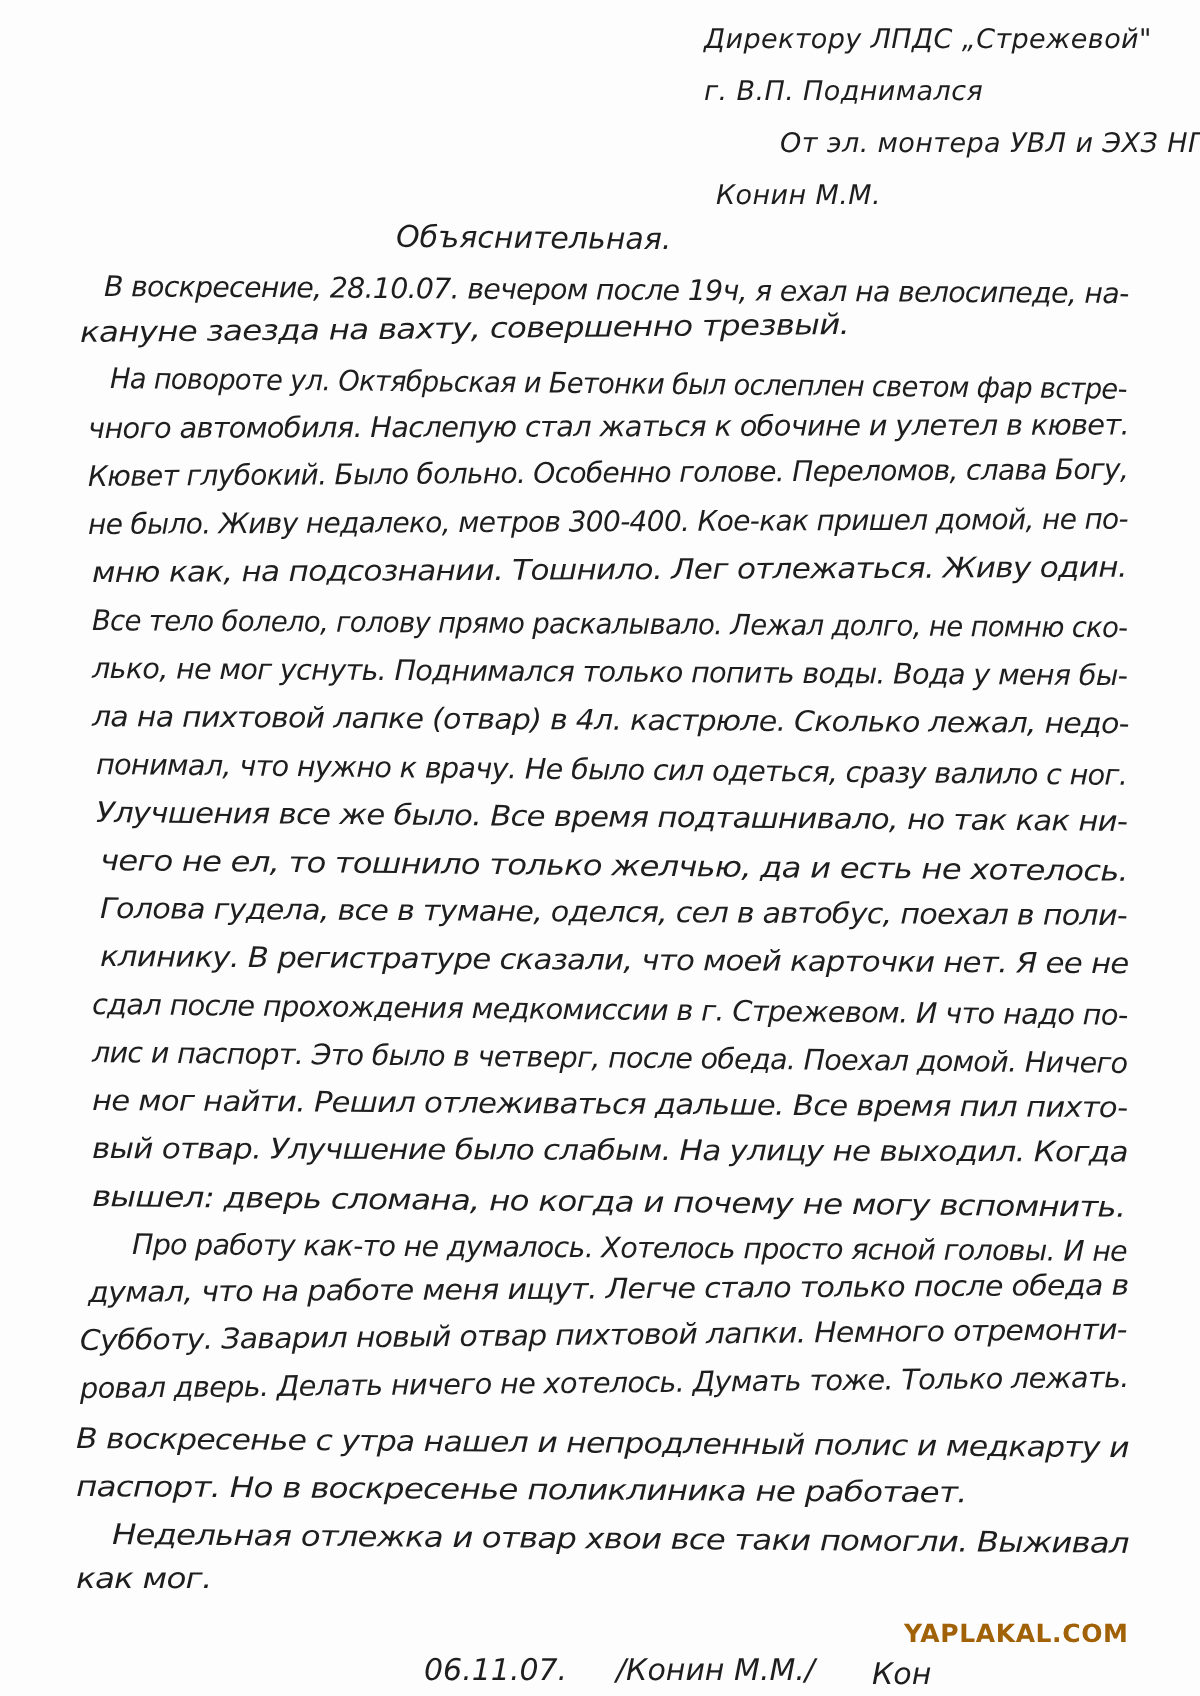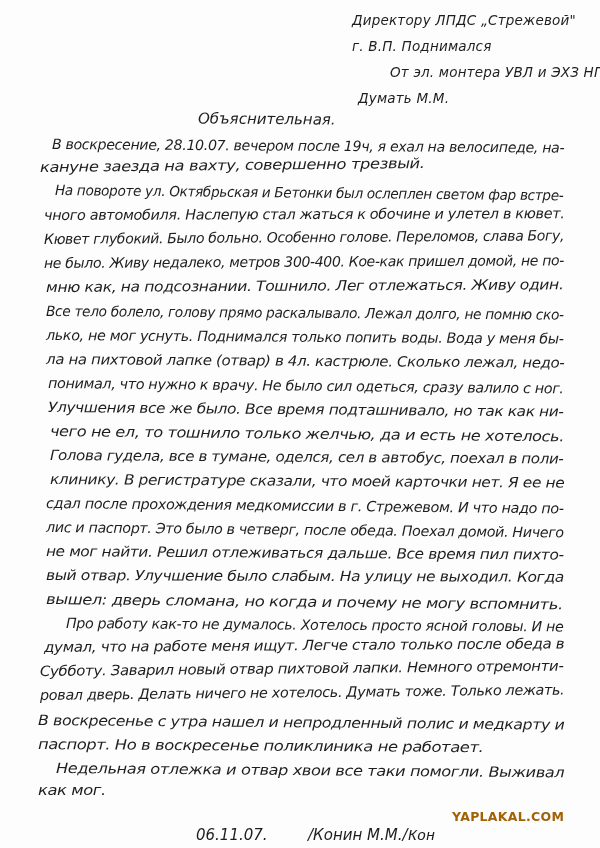--- a/index.html
+++ b/index.html
@@ -71,21 +71,21 @@
     }
   </style>
 </head>
 <body>
 
 <div class="page">
 
   <div class="header-line" style="left:352px; top:12px;">Директору ЛПДС „Стрежевой"</div>
   <div class="header-line" style="left:352px; top:38px;">г. В.П. Поднимался</div>
   <div class="header-line" style="left:350px; top:64px;margin-left:40px;">От эл. монтера УВЛ и ЭХЗ НПС„Р"</div>
-  <div class="header-line" style="left:358px; top:90px;">Думать М.М.</div>
+  <div class="header-line" style="left:358px; top:90px;">Конин М.М.</div>
 
   <div class="title">Объяснительная.</div>
 
   <div class="line" style="left: 52px; top: 136px; transform: rotate(0.4deg) scaleX(1);">В воскресение, 28.10.07. вечером после 19ч, я ехал на велосипеде, на-</div>
   <div class="line" style="left: 40px; top: 159px; transform: rotate(-0.6deg) scaleX(1.15);">кануне заезда на вахту, совершенно трезвый.</div>
   <div class="line" style="left: 55px; top: 182px; transform: rotate(0.6deg) scaleX(0.96);">На повороте ул. Октябрьская и Бетонки был ослеплен светом фар встре-</div>
   <div class="line" style="left: 44px; top: 207px; transform: rotate(-0.2deg) scaleX(1.018);">чного автомобиля. Наслепую стал жаться к обочине и улетел в кювет.</div>
   <div class="line" style="left: 44px; top: 231px; transform: rotate(-0.4deg) scaleX(0.989);">Кювет глубокий. Было больно. Особенно голове. Переломов, слава Богу,</div>
   <div class="line" style="left: 44px; top: 255px; transform: rotate(-0.3deg) scaleX(0.989);">не было. Живу недалеко, метров 300-400. Кое-как пришел домой, не по-</div>
   <div class="line" style="left: 46px; top: 279px; transform: rotate(-0.3deg) scaleX(1.097);">мню как, на подсознании. Тошнило. Лег отлежаться. Живу один.</div>
@@ -106,17 +106,17 @@
   <div class="line" style="left: 44px; top: 639px; transform: rotate(-0.4deg) scaleX(1.063);">думал, что на работе меня ищут. Легче стало только после обеда в</div>
   <div class="line" style="left: 40px; top: 663px; transform: rotate(-0.6deg) scaleX(1.054);">Субботу. Заварил новый отвар пихтовой лапки. Немного отремонти-</div>
   <div class="line" style="left: 40px; top: 687px; transform: rotate(-0.6deg) scaleX(1.014);">ровал дверь. Делать ничего не хотелось. Думать тоже. Только лежать.</div>
   <div class="line" style="left: 38px; top: 712px; transform: rotate(0.5deg) scaleX(1.11);">В воскресенье с утра нашел и непродленный полис и медкарту и</div>
   <div class="line" style="left: 38px; top: 736px; transform: rotate(0.4deg) scaleX(1.15);">паспорт. Но в воскресенье поликлиника не работает.</div>
   <div class="line" style="left: 56px; top: 760px; transform: rotate(0.5deg) scaleX(1.139);">Недельная отлежка и отвар хвои все таки помогли. Выживал</div>
   <div class="line" style="left: 38px; top: 782px; transform: rotate(0deg) scaleX(1.15);">как мог.</div>
 
   <div class="watermark">YAPLAKAL.COM</div>
 
-  <div class="footer-item" style="left:196px; top:826px;">06.11.07.</div>
+  <div class="footer-item" style="left:212px; top:826px;">06.11.07.</div>
   <div class="footer-item" style="left:308px; top:826px;">/Конин М.М./</div>
-  <div class="footer-item" style="left:408px; top:828px;font-family:Liberation Mono, monospace;">Кон</div>
+  <div class="footer-item" style="left:436px; top:828px;">Кон</div>
 
 </div>
 
 </body></html>

